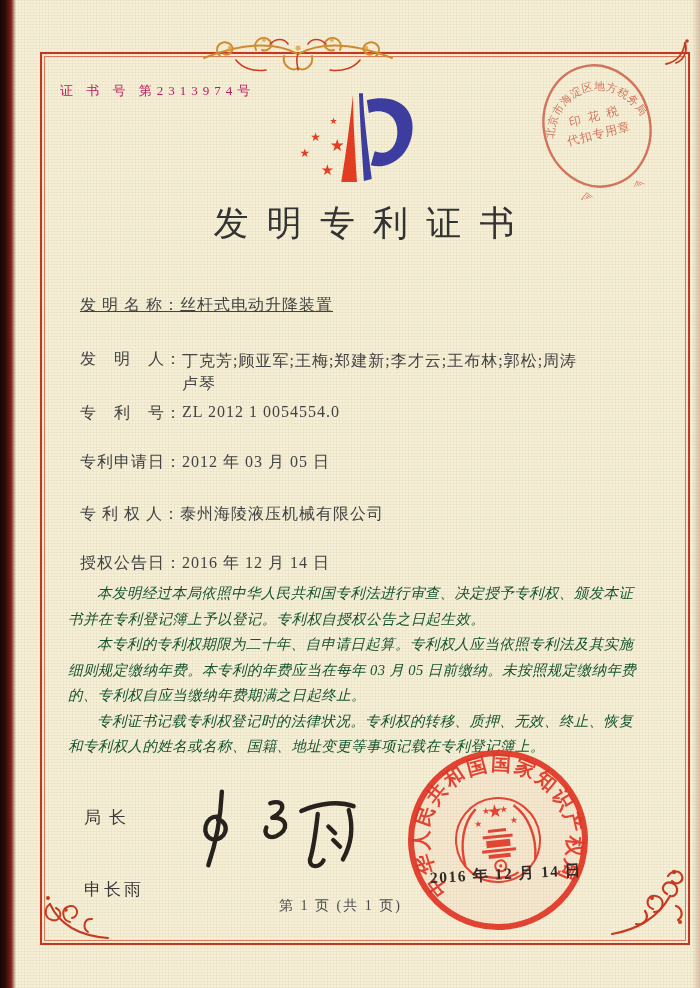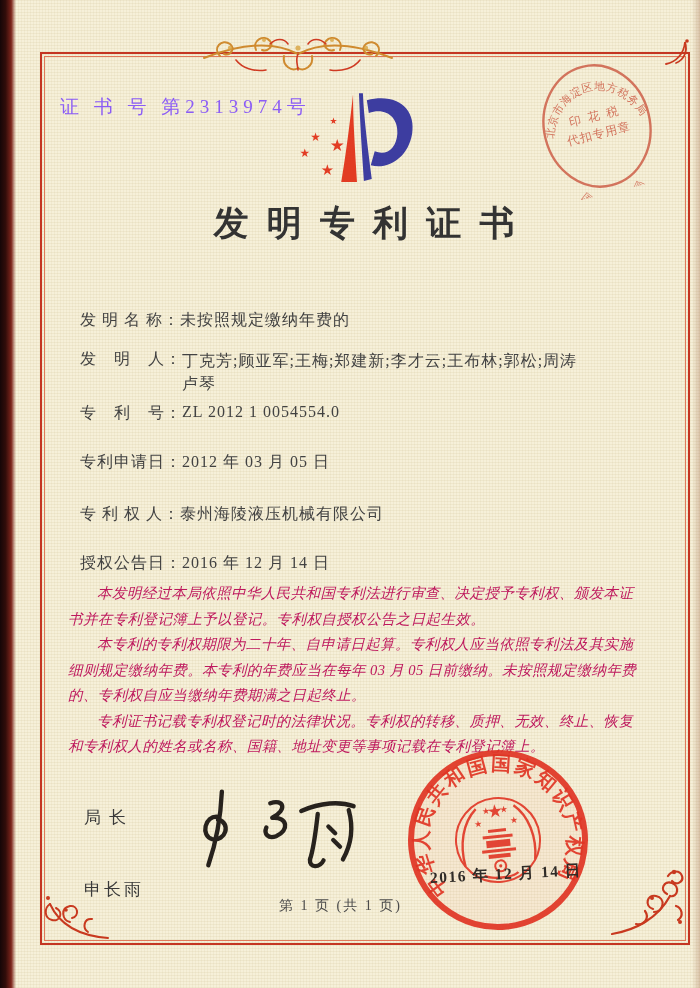--- a/index.html
+++ b/index.html
@@ -14,28 +14,28 @@
   }
   .abs{position:absolute;}
   
   .edge-left{left:0;top:0;width:16px;height:988px;
     background:linear-gradient(90deg,#150607 0%,#320d0a 35%,#7c241b 70%,rgba(124,36,27,0) 100%);}
   .edge-right{right:0;top:0;width:8px;height:988px;
     background:linear-gradient(90deg,rgba(150,90,60,0) 0%,rgba(150,90,60,0.30) 100%);}
   
   .frame{left:40px;top:52px;width:646px;height:889px;border:2px solid #c43522;}
   .frame-inner{position:absolute;inset:2px;border:1px solid #e0795a;}
-  .cert-no{left:60px;top:94px;font-size:19px;letter-spacing:5px;color:#8b5cf6;}
-  .title{left:40px;top:200px;width:648px;text-align:center;font-size:35px;font-weight:700;
+  .cert-no{left:60px;top:82px;font-size:13px;letter-spacing:5px;color:#be185d;}
+  .title{left:40px;top:200px;width:648px;text-align:center;font-size:35px;font-weight:400;
     letter-spacing:0.52em;text-indent:0.52em;color:#333;}
   .field{left:80px;display:flex;font-size:16px;letter-spacing:1px;color:#424242;white-space:pre;}
   .field .val{white-space:normal;}
-  .f1{top:310px;} .f2{top:349px;} .f3{top:403px;} .f4{top:452px;} .f5{top:504px;text-align:center;} .f6{top:553px;justify-content:flex-end;}
+  .f1{top:295px;text-decoration:underline;} .f2{top:349px;} .f3{top:403px;} .f4{top:452px;} .f5{top:504px;text-align:center;} .f6{top:553px;justify-content:flex-end;}
   .f2 .val{width:495px;line-height:23px;}
-  .paras{left:68px;top:581px;width:580px;font-size:14.5px;line-height:25.5px;color:#be185d;
+  .paras{left:68px;top:581px;width:580px;font-size:14.5px;line-height:25.5px;color:#14532d;
     font-style:italic;letter-spacing:0.4px;}
   .paras p{margin:0;text-indent:2em;}
   .director-pos{left:84px;top:806px;font-size:17px;letter-spacing:8px;color:#3a3a3a;}
   .director-name{left:84px;top:878px;font-size:17px;letter-spacing:3px;color:#3a3a3a;}
   .sig{left:185px;top:780px;}
   .seal{left:403px;top:745px;transform:rotate(-6deg);}
   .seal-date{left:430px;top:864px;font-size:15.5px;letter-spacing:1.5px;color:#2f2b27;
     transform:rotate(-3deg);font-weight:600;z-index:5;}
   .footer{left:40px;top:897px;width:601px;text-align:center;font-size:14px;letter-spacing:2px;color:#4a4a4a;}
   .stamp{left:536px;top:58px;transform:rotate(-14deg);opacity:0.85;}
@@ -99,21 +99,21 @@
   </g>
   <path d="M62,4 C58,40 54,70 50,93 L66,93 C64,60 62,30 62,4 Z" fill="#e23c23"></path>
   <path d="M68,3 C69,32 71,62 73,92 L81,90 C77,58 73,28 72,3 Z" fill="#3d3da0"></path>
   <path d="M76,10 C108,2 126,20 122,44 C118,68 98,81 80,76 L84,62 C97,67 106,58 107,44 C108,28 96,17 78,23 Z" fill="#3d3da0"></path>
 </svg>
 
 <div class="abs title">发明专利证书</div>
 
 <div class="abs field f1">
   <span>发 明 名 称：</span>
-  <span class="val">未按照规定缴纳年费的</span>
+  <span class="val">丝杆式电动升降装置</span>
 </div>
 <div class="abs field f2">
   <span>发　明　人：</span>
   <span class="val">
     <span>丁克芳;顾亚军;王梅;郑建新;李才云;王布林;郭松;周涛</span><br>
     <span>卢琴</span>
   </span>
 </div>
 <div class="abs field f3">
   <span>专　利　号：</span>

